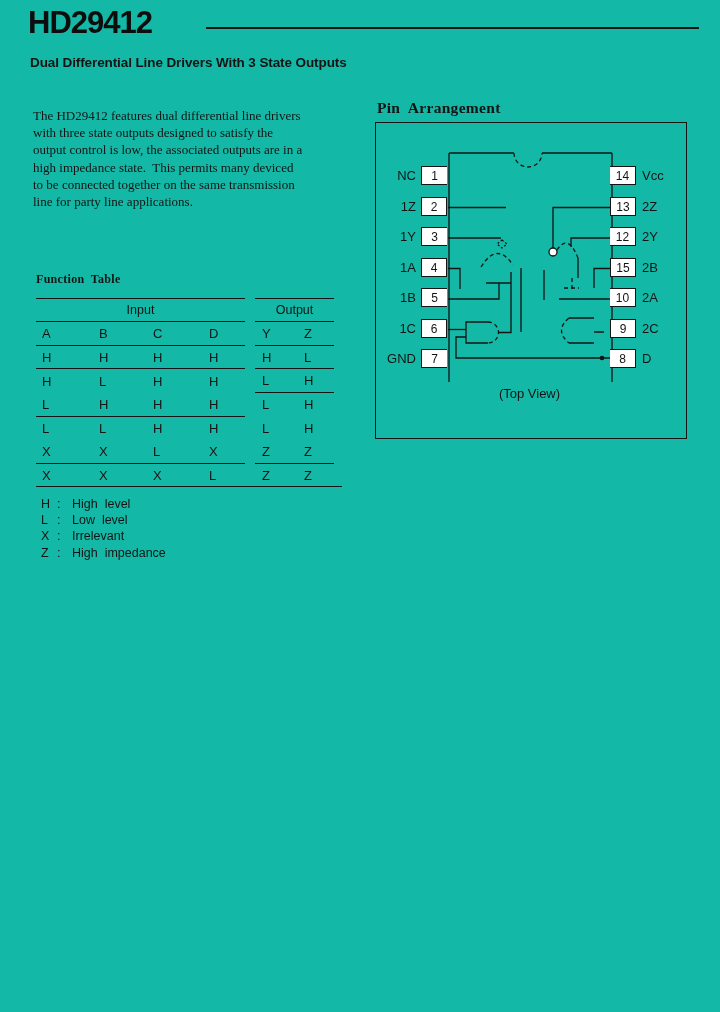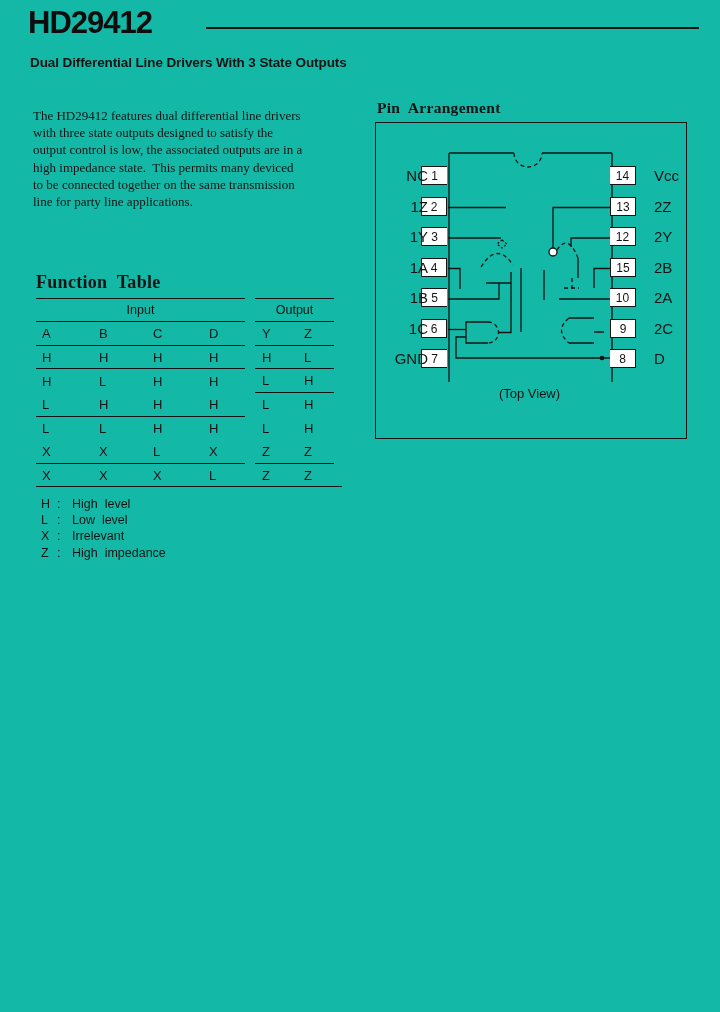--- a/index.html
+++ b/index.html
@@ -25,28 +25,28 @@
           box-sizing:border-box;}
   .figure svg{position:absolute;left:0;top:0;}
   .pin-box{position:absolute;width:26px;height:19px;box-sizing:border-box;
            border:1.4px solid #141414;display:flex;align-items:center;justify-content:center;
            font-size:12px;background:#fff;}
   .pin-box.lft{left:45px;}
   .pin-box.rgt{left:234px;}
   .pin-box.open-l{border-left:none;}
   .pin-box.open-r{border-right:none;}
   .r0{top:43px}.r1{top:74px}.r2{top:104px}.r3{top:135px}.r4{top:165px}.r5{top:196px}.r6{top:226px}
-  .pin-label{position:absolute;font-size:15px;height:19px;display:flex;align-items:center;padding-left:12px;}
+  .pin-label{position:absolute;font-size:13px;height:19px;display:flex;align-items:center;}
   .pin-label.lft{left:1px;width:39px;justify-content:flex-end;}
   .pin-label.rgt{left:266px;width:46px;justify-content:flex-start;}
   .fig-caption{position:absolute;left:72px;top:263px;width:163px;text-align:center;font-size:13px;}
 
   
   .ft-heading{left:36px;top:272px;font-family:"Liberation Serif",serif;
-              font-size:18px;font-weight:bold;letter-spacing:.3px;}
+              font-size:12px;font-weight:bold;letter-spacing:.3px;}
   .ft{left:36px;top:298px;width:305px;display:flex;gap:10px;}
   .ft-sec{border-top:1.5px solid #141414;}
   .ft-sec.inp{width:209px;}
   .ft-sec.outp{width:79px;}
   .ft-h{height:23px;border-bottom:1.5px solid #141414;box-sizing:border-box;
         display:flex;align-items:center;justify-content:center;font-size:12.5px;}
   .ft-row{position:relative;height:23.7px;box-sizing:border-box;}
   .ft-row.rule{border-bottom:1.5px solid #141414;}
   .ft-row span{position:absolute;top:0;height:100%;display:flex;align-items:center;font-size:13px;}
   .inp .c0{left:6px}.inp .c1{left:63px}.inp .c2{left:117px}.inp .c3{left:173px}

